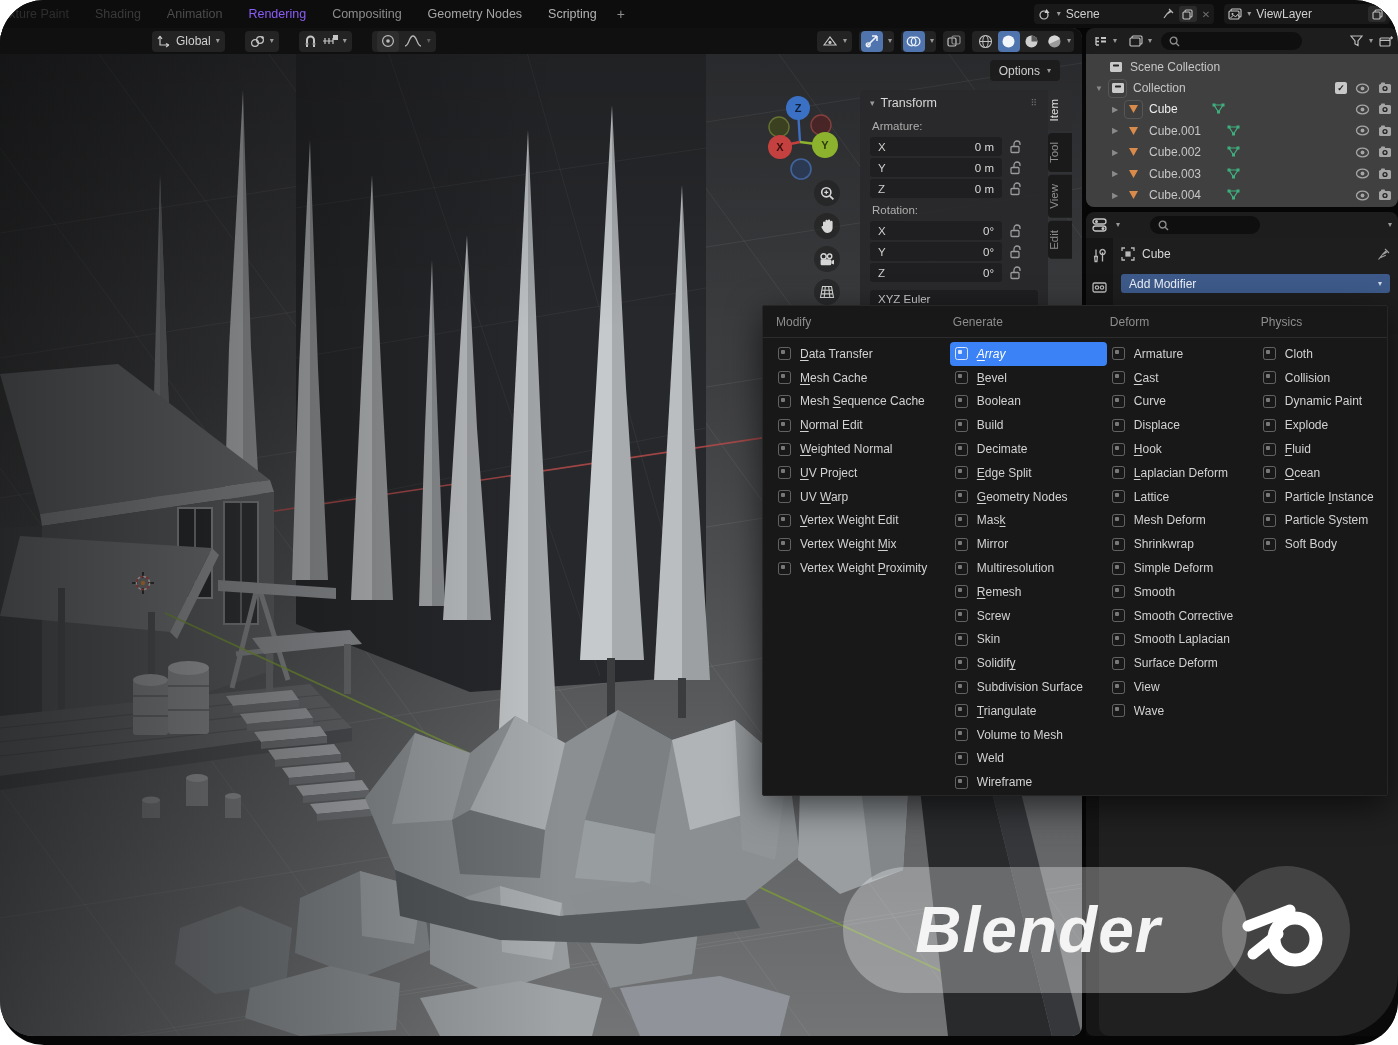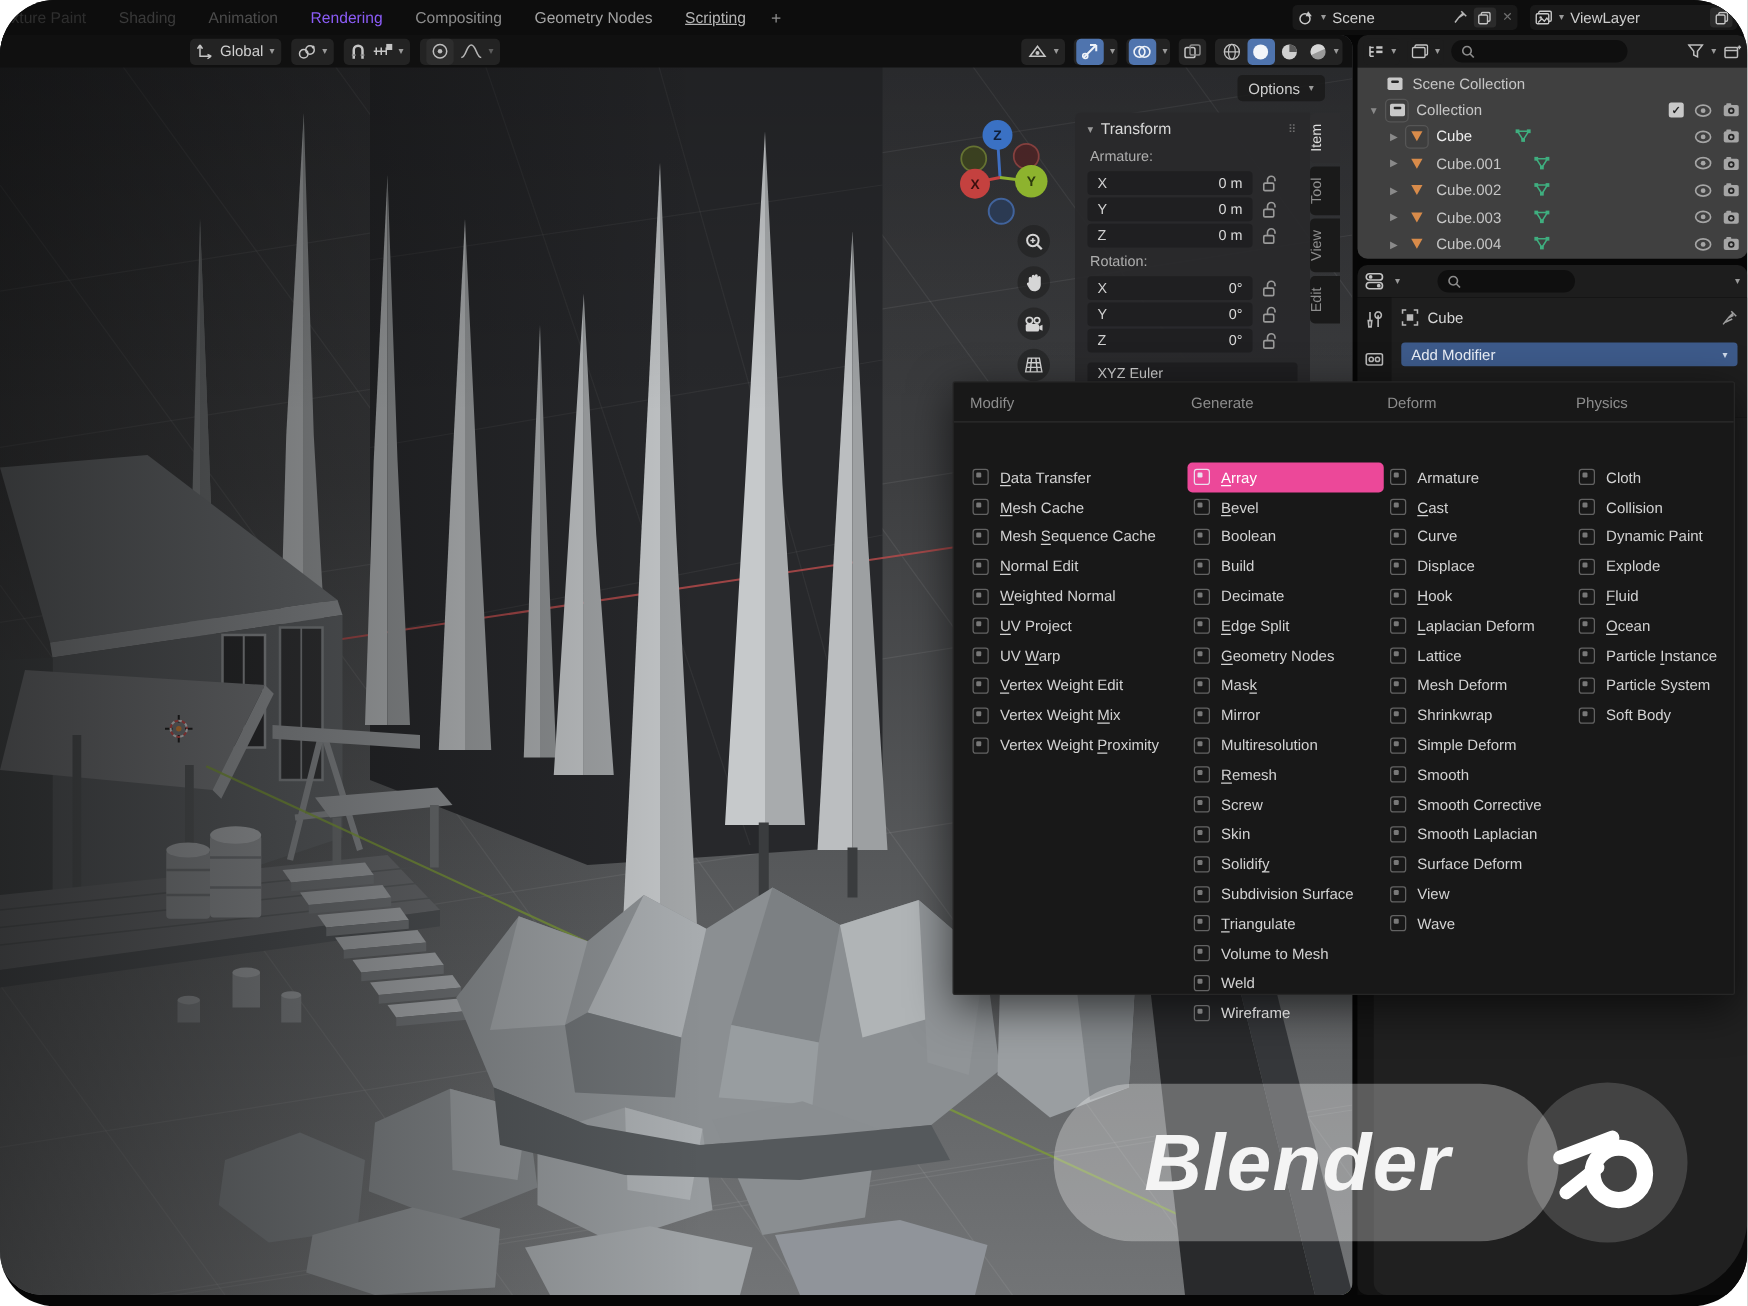--- a/index.html
+++ b/index.html
@@ -10,37 +10,37 @@
   
   .topbar{position:absolute;left:0;top:0;right:0;height:28px;background:#0d0d0d;display:flex;align-items:center;justify-content:space-between;}
   .tabs{display:flex;align-items:center;gap:26px;padding-left:10px;margin-left:-14px;white-space:nowrap;}
   .tab{font-size:12.5px;cursor:default;}
   .tab:nth-child(1){color:#2e2e2e;}
   .tab:nth-child(2){color:#3a3a3a;}
   .tab:nth-child(3){color:#4c4c4c;}
   .tab:nth-child(4){color:#8b5cf6;}
   .tab:nth-child(5){color:#8d8d8d;}
   .tab:nth-child(6){color:#a5a5a5;}
-  .tab:nth-child(7){color:#b4b4b4;text-decoration:underline;}
+  .tab:nth-child(7){color:#b4b4b4;}
   .addtab{color:#8f8f8f;font-size:14px;margin-left:-6px;}
   .tb-right{display:flex;align-items:center;gap:10px;padding-right:8px;}
   .idblock{display:flex;align-items:center;background:#191919;border-radius:4px;height:20px;padding:0 4px;gap:5px;}
   .idblock .lbl{font-size:12px;color:#cfcfcf;}
   .ic{display:inline-flex;align-items:center;justify-content:center;}
   .v{color:#9a9a9a;font-size:8px;line-height:1;}
   .minibtn{background:#2b2b2b;border-radius:3px;height:16px;width:18px;display:inline-flex;align-items:center;justify-content:center;}
 
   
   .viewport{position:absolute;left:0;top:28px;width:1082px;height:1008px;background:#3c3d3f;border-radius:0 10px 10px 34px;overflow:hidden;}
   .scene{position:absolute;inset:0;}
   .vignette{position:absolute;inset:0;background:linear-gradient(90deg,rgba(4,4,4,.55),rgba(4,4,4,.28) 26%,rgba(4,4,4,0) 52%),linear-gradient(180deg,rgba(0,0,0,.18),rgba(0,0,0,0) 30%);pointer-events:none;}
 
   
   .vph{position:absolute;left:0;top:0;right:0;height:26px;background:#101010;display:flex;align-items:center;}
-  .vph-left{display:flex;align-items:center;gap:8px;margin-left:152px;}
+  .vph-left{display:flex;align-items:center;gap:20px;margin-left:152px;}
   .group{display:flex;align-items:center;background:#232323;border-radius:4px;height:21px;padding:0 5px;gap:5px;}
   .group .txt{font-size:12px;color:#d0d0d0;}
   .tgl{width:22px;height:21px;border-radius:4px;display:flex;align-items:center;justify-content:center;}
   .tgl.on{background:#4f74ae;}
   .vph-right{position:absolute;right:8px;top:2.5px;display:flex;align-items:center;gap:7px;}
   .shadegrp{display:flex;align-items:center;background:#232323;border-radius:4px;height:21px;padding:0 3px;gap:1px;}
   .shadegrp .tgl.on{background:#4f74ae;}
   .optbtn{position:absolute;right:22px;top:32px;background:rgba(26,26,26,.85);border-radius:4px;height:21px;display:flex;align-items:center;gap:7px;padding:0 9px;color:#cfcfcf;font-size:12px;}
 
   
@@ -80,23 +80,23 @@
   .addmod{margin:13px 8px 0 8px;height:19px;background:#3d5a8a;border-radius:3px;display:flex;align-items:center;padding:0 8px;color:#e9eef6;font-size:12px;}
   .addmod .v{margin-left:auto;color:#cdd8e8;}
   .props-bottom{position:absolute;left:13px;right:0;top:96px;bottom:0;background:#202020;border-radius:0 0 62px 10px;}
 
   
   .menu{position:absolute;left:762px;top:305px;width:626px;height:491px;background:#181818;border:1px solid #262626;border-radius:2px;box-shadow:0 10px 34px rgba(0,0,0,.6);z-index:40;}
   .mhr{position:absolute;left:0;right:0;top:31px;height:1px;background:#2c2c2c;}
   .mcols{position:absolute;inset:0;display:flex;padding:0 0 0 10px;}
   .mcol{padding-top:0;}
   .mhead{height:31px;display:flex;align-items:center;color:#8d8d8d;font-size:12px;padding-left:3px;}
-  .mlist{padding-top:5px;margin-top:28px;}
+  .mlist{padding-top:5px;}
   .mi{height:23.8px;display:flex;align-items:center;gap:9px;padding:0 8px 0 5px;border-radius:4px;color:#d2d2d2;font-size:12px;white-space:nowrap;}
-  .mi.sel{background:#ec4899;color:#ffffff;}
+  .mi.sel{background:#3b82f6;color:#ffffff;font-style:italic;}
   .mic{width:13px;height:13px;border:1.2px solid rgba(160,160,160,.55);border-radius:2.5px;position:relative;flex:0 0 13px;}
   .mic::after{content:"";position:absolute;left:2px;top:2px;width:4px;height:4px;background:rgba(185,185,185,.6);border-radius:1px;}
   .mi.sel .mic{border-color:rgba(235,240,248,.9);}
   .mi.sel .mic::after{background:rgba(235,240,248,.9);}
   .mil u{text-decoration:underline;text-underline-offset:2px;}
 
   
   .wm-pill{position:absolute;left:843px;top:867px;width:404px;height:126px;border-radius:63px;background:rgba(255,255,255,.30);z-index:60;display:flex;align-items:center;justify-content:center;}
   .wm-text{font-size:64px;font-weight:700;font-style:italic;color:#f4f4f4;letter-spacing:1px;padding-right:14px;}
   .wm-circle{position:absolute;left:1222px;top:866px;width:128px;height:128px;border-radius:50%;background:rgba(255,255,255,.16);z-index:59;display:flex;align-items:center;justify-content:center;}

